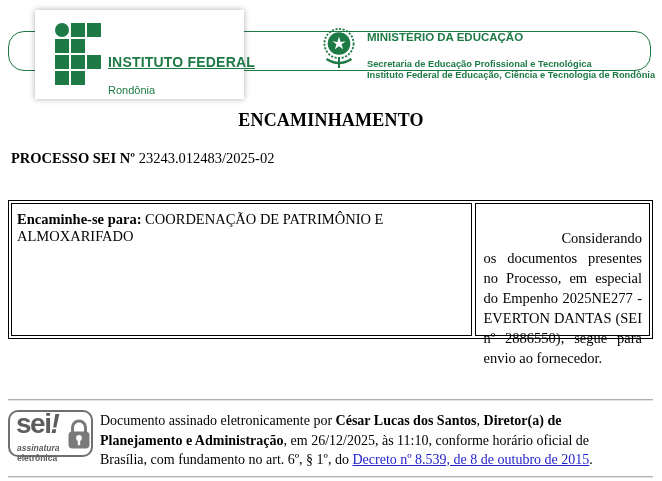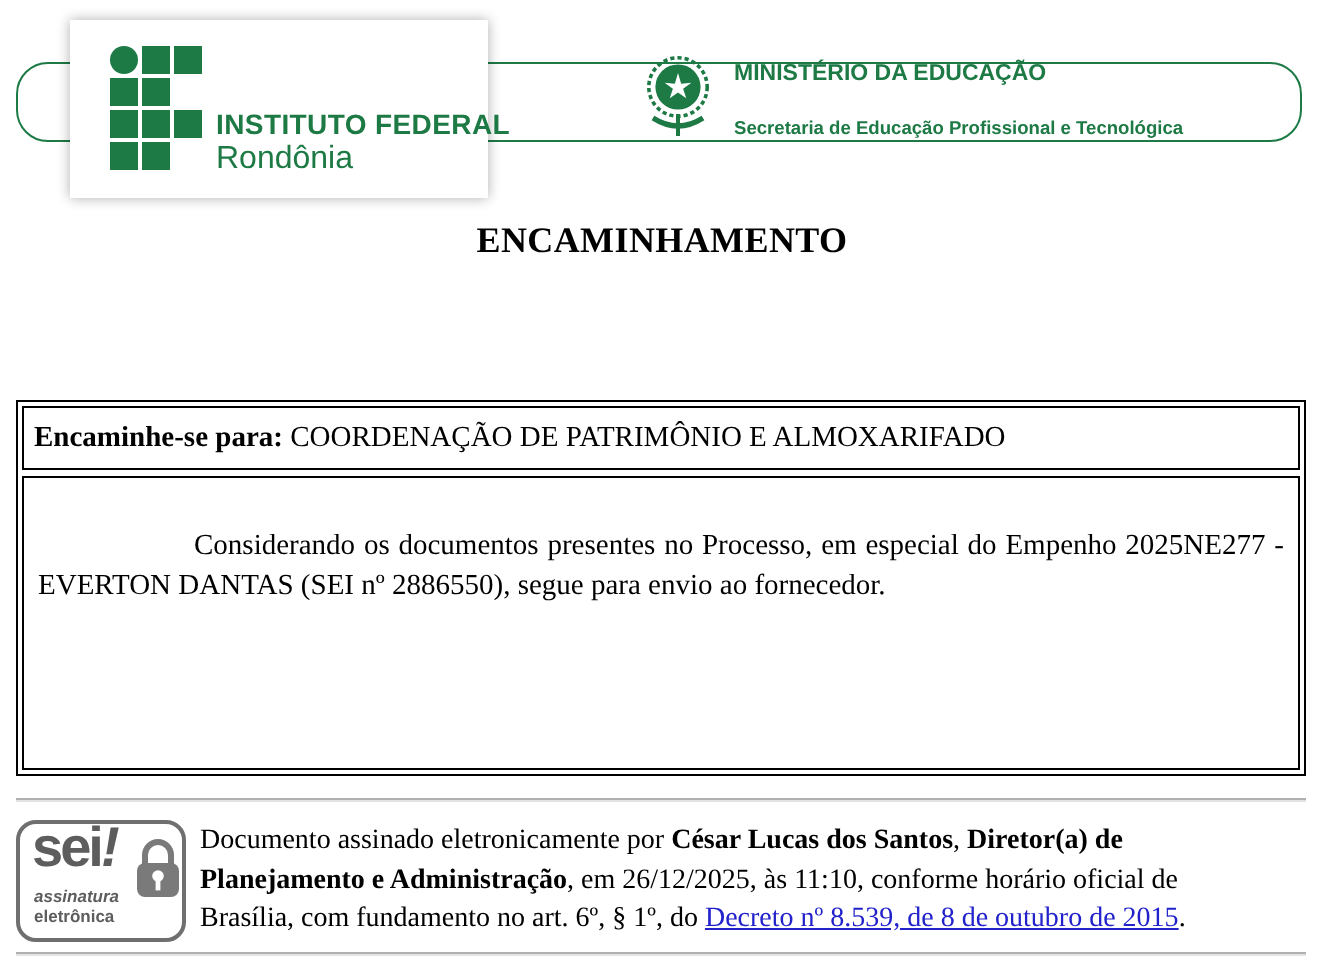--- a/index.html
+++ b/index.html
@@ -18,58 +18,58 @@
     background:#fff; box-shadow:0 0 6px rgba(0,0,0,0.32); z-index:2;
   }
   .if-grid {
     position:absolute; left:20px; top:13px;
     display:grid; grid-template-columns:repeat(3,14px); grid-auto-rows:14px; gap:2px;
   }
   .if-grid i { display:block; background:#1d7a45; }
   .if-grid i.c { border-radius:50%; }
   .if-grid i.e { background:transparent; }
   .if-text { position:absolute; left:73px; top:44px; font-family:"Liberation Sans", sans-serif; color:#1d7a45; }
-  .if-name { font-size:14px; font-weight:bold; letter-spacing:0.2px; white-space:nowrap; }
-  .if-region { font-size:16px; margin-top:1px; }
+  .if-name { font-size:14px; font-weight:bold; letter-spacing:0.2px; white-space:nowrap;text-decoration:underline; }
+  .if-region { font-size:11px; margin-top:14px; }
   .coat { position:absolute; left:320px; top:27px; z-index:1; }
   .ministry {
     position:absolute; left:367px; top:31px; z-index:1;
     font-family:"Liberation Sans", sans-serif; color:#1d7a45; white-space:nowrap;
   }
   .ministry .m1 { font-size:11.5px; font-weight:bold; margin-bottom:16px; }
   .ministry .m2, .ministry .m3 { font-size:9.3px; font-weight:bold; line-height:11px; }
   
   .doc-title {
     position:absolute; left:0; top:110px; width:100%;
     text-align:center; font-weight:bold; font-size:18px; letter-spacing:0.2px;
   }
   .meta-line { position:absolute; left:11px; font-size:14.5px; white-space:nowrap; }
   .meta-processo { top:150px; }
   .meta-documento { top:176px; }
   .doc-table {
-    position:absolute; left:8px; top:200px; width:645px; height:188px;
+    position:absolute; left:8px; top:200px; width:645px; height:139px;
     border:1px solid #000; padding:2px;
-    display:flex; flex-direction:column; gap:3px;
+    display:flex; flex-direction:row; gap:3px;
   }
   .cell { border:1px solid #000; }
   .cell-forward { padding:7px 5px 6px 5px; font-size:14.5px; line-height:17px; }
   .cell-body { flex:1; padding:24px 7px 0 7px; }
   .body-para {
     font-size:14.5px; line-height:20px; text-align:justify; text-indent:78px;
   }
   
   .rule {
     position:absolute; left:8px; width:645px; height:2px;
     background:#b0b0b0; border-bottom:1px solid #e3e3e3;
   }
   .rule-1 { top:399px; }
   .rule-2 { top:476px; }
   
   .sei-box {
-    position:absolute; left:8px; top:410px; width:85px; height:61px;
+    position:absolute; left:8px; top:410px; width:85px; height:47px;
     border:2px solid #6f6f6f; border-radius:10px; background:#fff;
     font-family:"Liberation Sans", sans-serif; color:#5d5d5d;
   }
   .sei-brand {
     position:absolute; left:6px; top:-4px;
     font-size:28px; font-weight:bold; letter-spacing:-1.5px; white-space:nowrap;
   }
   .sei-brand .bang { font-style:italic; }
   .sei-sub { position:absolute; left:7px; font-size:8.5px; font-weight:bold; white-space:nowrap; }
   .sei-sub1 { top:31px;font-style:italic; }
@@ -116,24 +116,26 @@
     <circle cx="19" cy="16.5" r="14.6" fill="none" stroke="#1d7a45" stroke-width="1.8" stroke-dasharray="2.1 1.5"></circle>
     <circle cx="19" cy="16.5" r="11.3" fill="#1d7a45"></circle>
     <polygon fill="#ffffff" points="19,9.5 20.59,14.91 25.66,14.34 21.57,17.33 23.11,22.16 19,19.2 14.89,22.16 16.43,17.33 12.34,14.34 17.41,14.91"></polygon>
     <path d="M19 30 L19 41" stroke="#1d7a45" stroke-width="2" fill="none"></path>
     <path d="M6.5 32 Q19 40 31.5 32" stroke="#1d7a45" stroke-width="2.6" fill="none"></path>
   </svg>
 
   <div class="ministry">
     <div class="m1">MINISTÉRIO DA EDUCAÇÃO</div>
     <div class="m2">Secretaria de Educação Profissional e Tecnológica</div>
+    <div class="m3">Instituto Federal de Educação, Ciência e Tecnologia de Rondônia</div>
   </div>
 
   <div class="doc-title">ENCAMINHAMENTO</div>
 
+  <div class="meta-line meta-processo"><b>PROCESSO SEI Nº </b><span>23243.012483/2025-02</span></div>
 
 
   <div class="doc-table">
     <div class="cell cell-forward"><b>Encaminhe-se para: </b><span>COORDENAÇÃO DE PATRIMÔNIO E ALMOXARIFADO</span></div>
     <div class="cell cell-body">
       <p class="body-para">Considerando os documentos presentes no Processo, em especial do Empenho 2025NE277 - EVERTON DANTAS (SEI nº 2886550), segue para envio ao fornecedor.</p>
     </div>
   </div>
 
   <div class="rule rule-1"></div>

